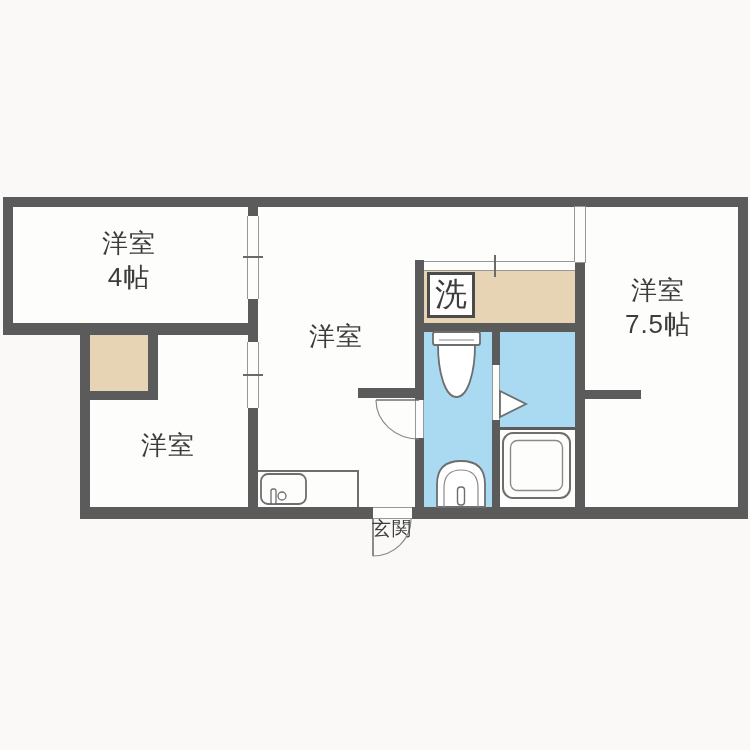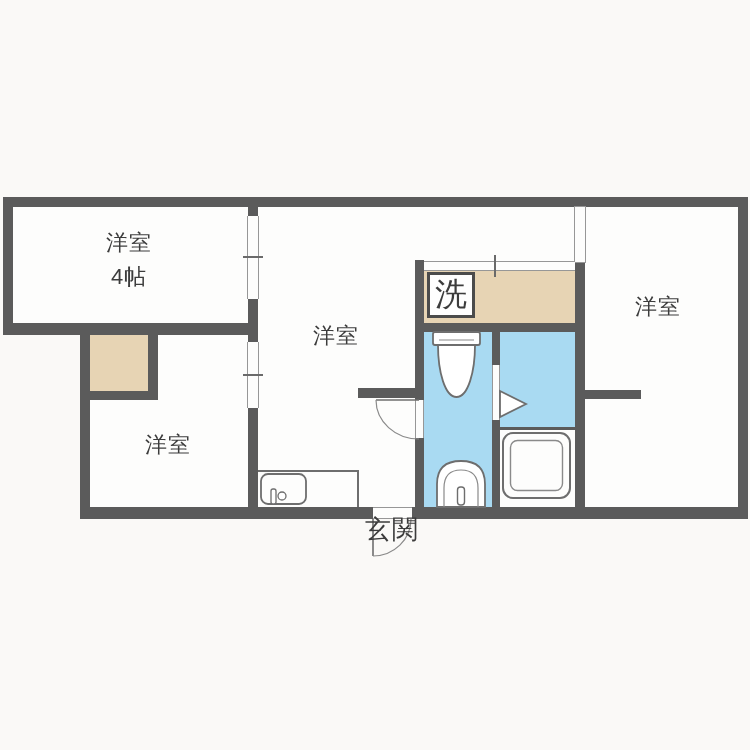--- a/index.html
+++ b/index.html
@@ -15,25 +15,25 @@
   .floor.blue{background:var(--wet-area-blue,#a9daf2);}
   .wall{position:absolute;background:var(--wall,#5b5b5b);}
   .gap{position:absolute;background:var(--floor,#fdfdfc);box-sizing:border-box;border:1px solid #979797;}
   .gap.hstrip{border-left:none;border-right:none;}
   .gap.vdoor{border-top:none;border-bottom:none;}
   .tick{position:absolute;background:#6a6a6a;}
   svg.fixtures{position:absolute;left:0;top:0;pointer-events:none;}
   .room-label{
     position:absolute;transform:translate(-50%,-50%);
     text-align:center;color:var(--text,#3c3c3c);
-    font-size:22px;line-height:34px;letter-spacing:1px;white-space:nowrap;
+    font-size:26px;line-height:34px;letter-spacing:1px;white-space:nowrap;
   }
   .entrance-label{
     position:absolute;transform:translate(-50%,-50%);
-    color:var(--text,#3c3c3c);font-size:26px;letter-spacing:1px;white-space:nowrap;
+    color:var(--text,#3c3c3c);font-size:19px;letter-spacing:1px;white-space:nowrap;
   }
   .laundry-box{
     position:absolute;left:427px;top:272px;width:48px;height:46px;
     box-sizing:border-box;border:3px solid #4b4b4b;background:#fefefe;
     display:flex;align-items:center;justify-content:center;
     font-size:32px;color:var(--text,#3c3c3c);
   }
 </style>
 </head>
 <body style="--wall: #5b5b5b; --tatami-beige: #e7d4b4; --wet-area-blue: #a9daf2; --floor: #fdfdfc; --background: #faf9f7; --text: #3c3c3c;">
@@ -117,19 +117,20 @@
 
   <div class="room-label" style="left:129px;top:260px;">
     <div>洋室</div>
     <div>4帖</div>
   </div>
   <div class="room-label" style="left:336px;top:336px;">
     <div>洋室</div>
   </div>
   <div class="room-label" style="left:658px;top:307px;">
     <div>洋室</div>
+    <div>7.5帖</div>
   </div>
   <div class="room-label" style="left:168px;top:445px;">
     <div>洋室</div>
   </div>
   <div class="entrance-label" style="left:392px;top:529px;">玄関</div>
 
 </div>
 
 </body></html>

